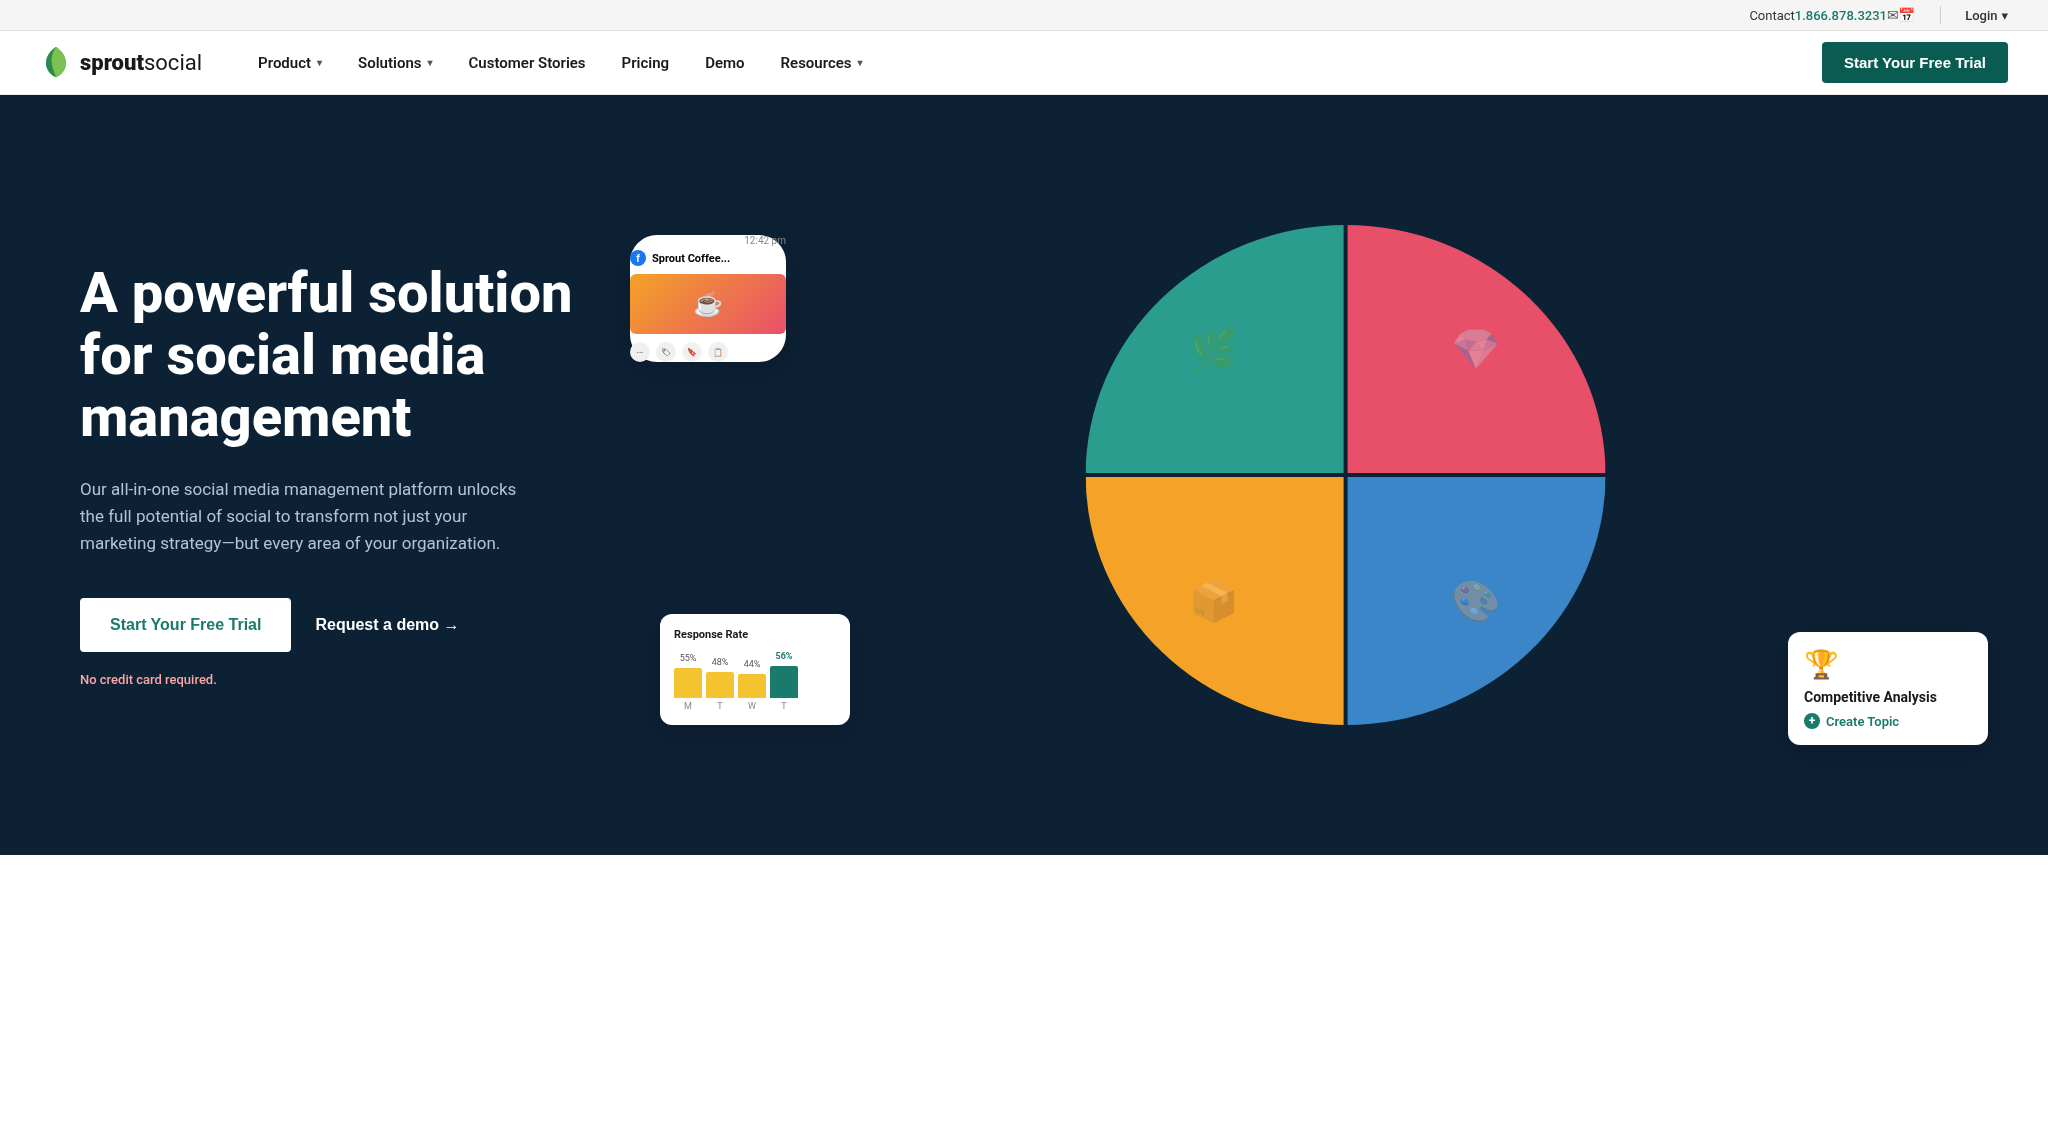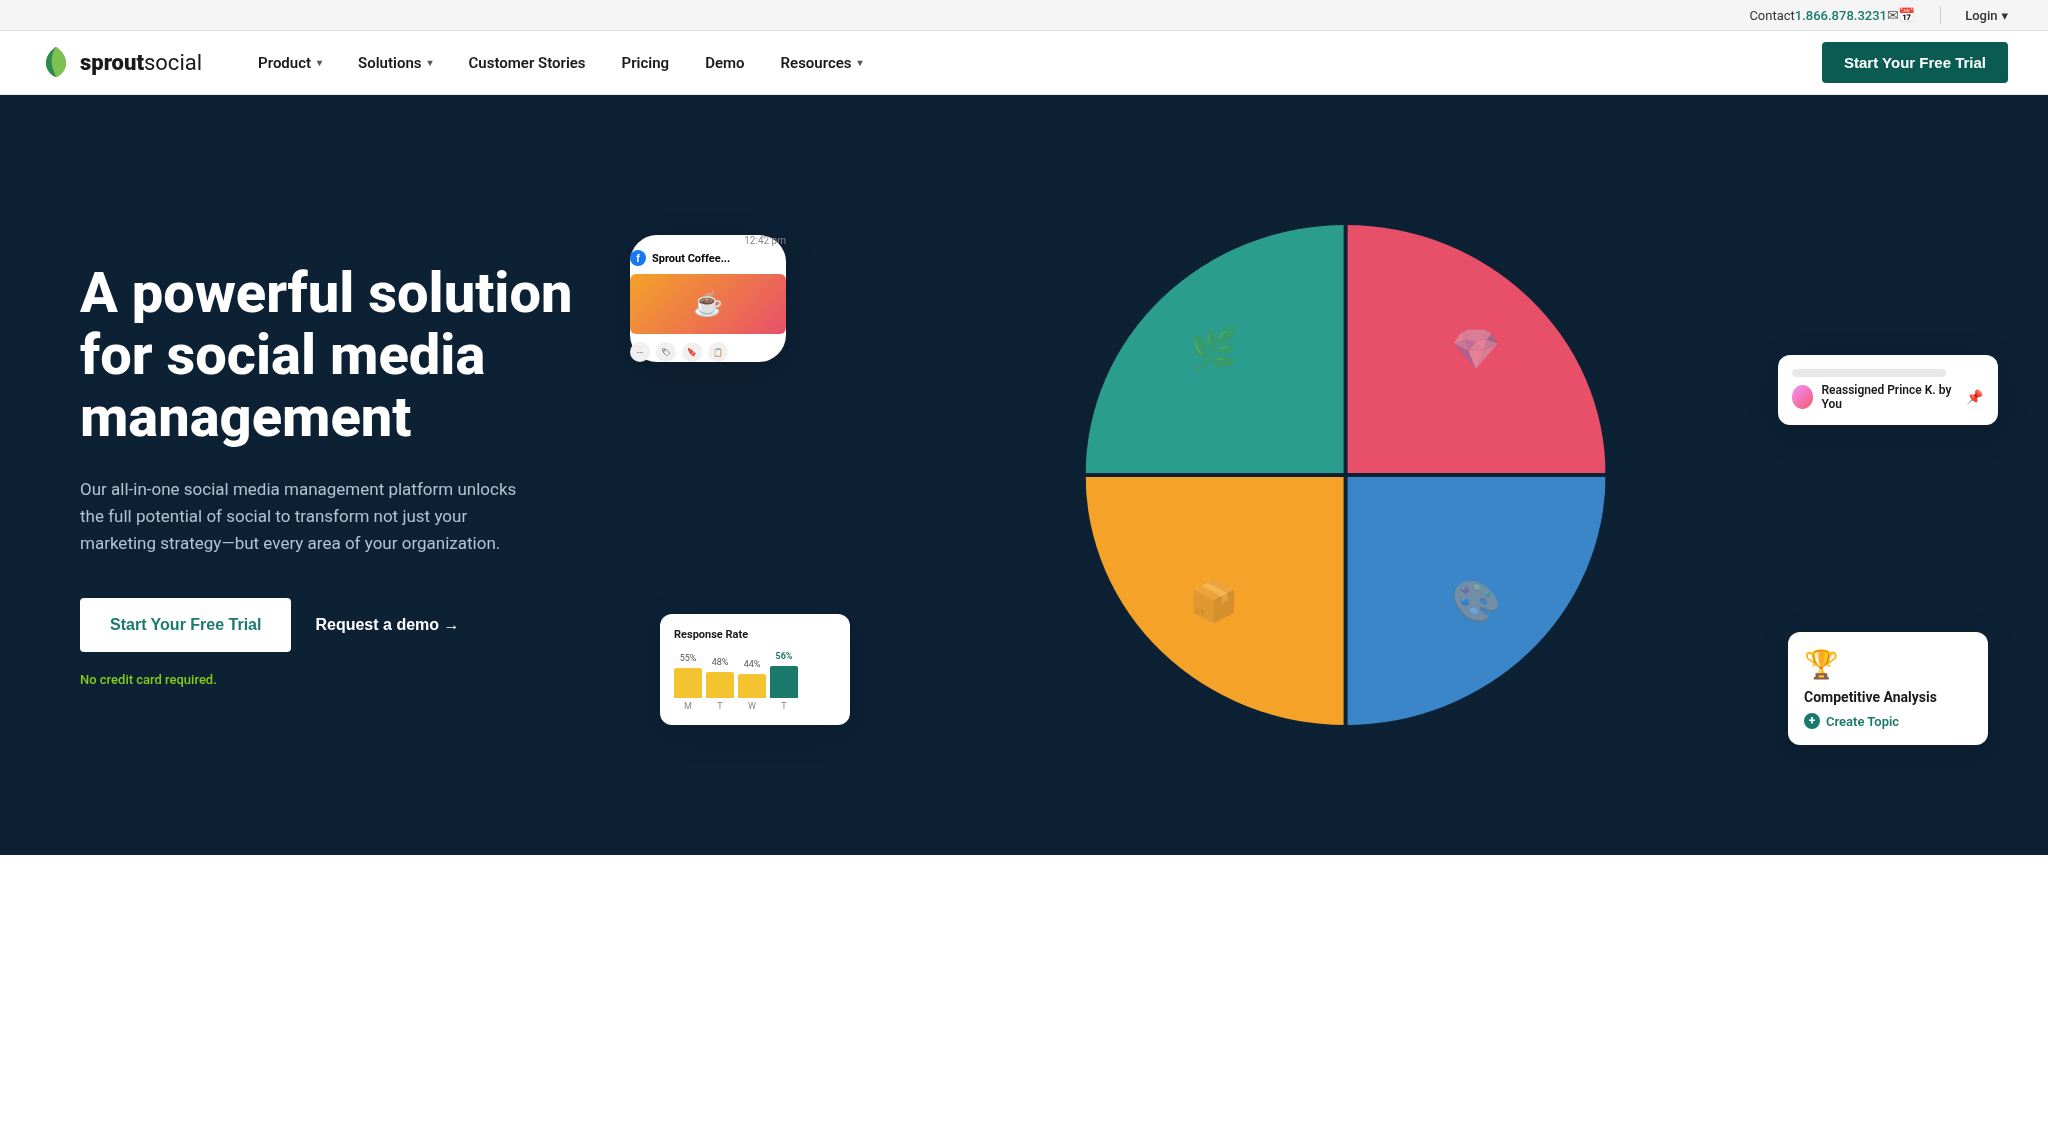--- a/index.html
+++ b/index.html
@@ -104,21 +104,21 @@
       font-size: 16px;
       font-weight: 600;
       cursor: pointer;
       display: flex;
       align-items: center;
       gap: 6px;
       background: none;
       border: none;
       white-space: nowrap;
     }
-    .no-cc { font-size: 13px; color: #84cc16; font-weight: 500; }
+    .no-cc { font-size: 13px; color: #fca5a5; font-weight: 500; }
 
     
     .hero-right {
       flex: 1;
       position: relative;
       height: 600px;
       margin-left: 60px;
     }
 
     
@@ -333,28 +333,20 @@
       </div>
       <div class="card-phone-actions">
         <div class="card-phone-dot">···</div>
         <div class="card-phone-dot">🏷</div>
         <div class="card-phone-dot">🔖</div>
         <div class="card-phone-dot">📋</div>
       </div>
     </div>
 
 
-    <div class="card card-reassign">
-      <div class="card-reassign-line"></div>
-      <div class="card-reassign-user">
-        <div class="avatar-sm2"></div>
-        <div class="card-reassign-name">Reassigned Prince K. by You</div>
-        <div class="pin-icon">📌</div>
-      </div>
-    </div>
 
     <div class="card card-chart">
       <div class="card-chart-title">Response Rate</div>
       <div class="chart-bars">
         <div class="bar-group">
           <span class="bar-pct">55%</span>
           <div class="bar bar-yellow" style="width:28px;height:30px;"></div>
           <span class="bar-label">M</span>
         </div>
         <div class="bar-group">

